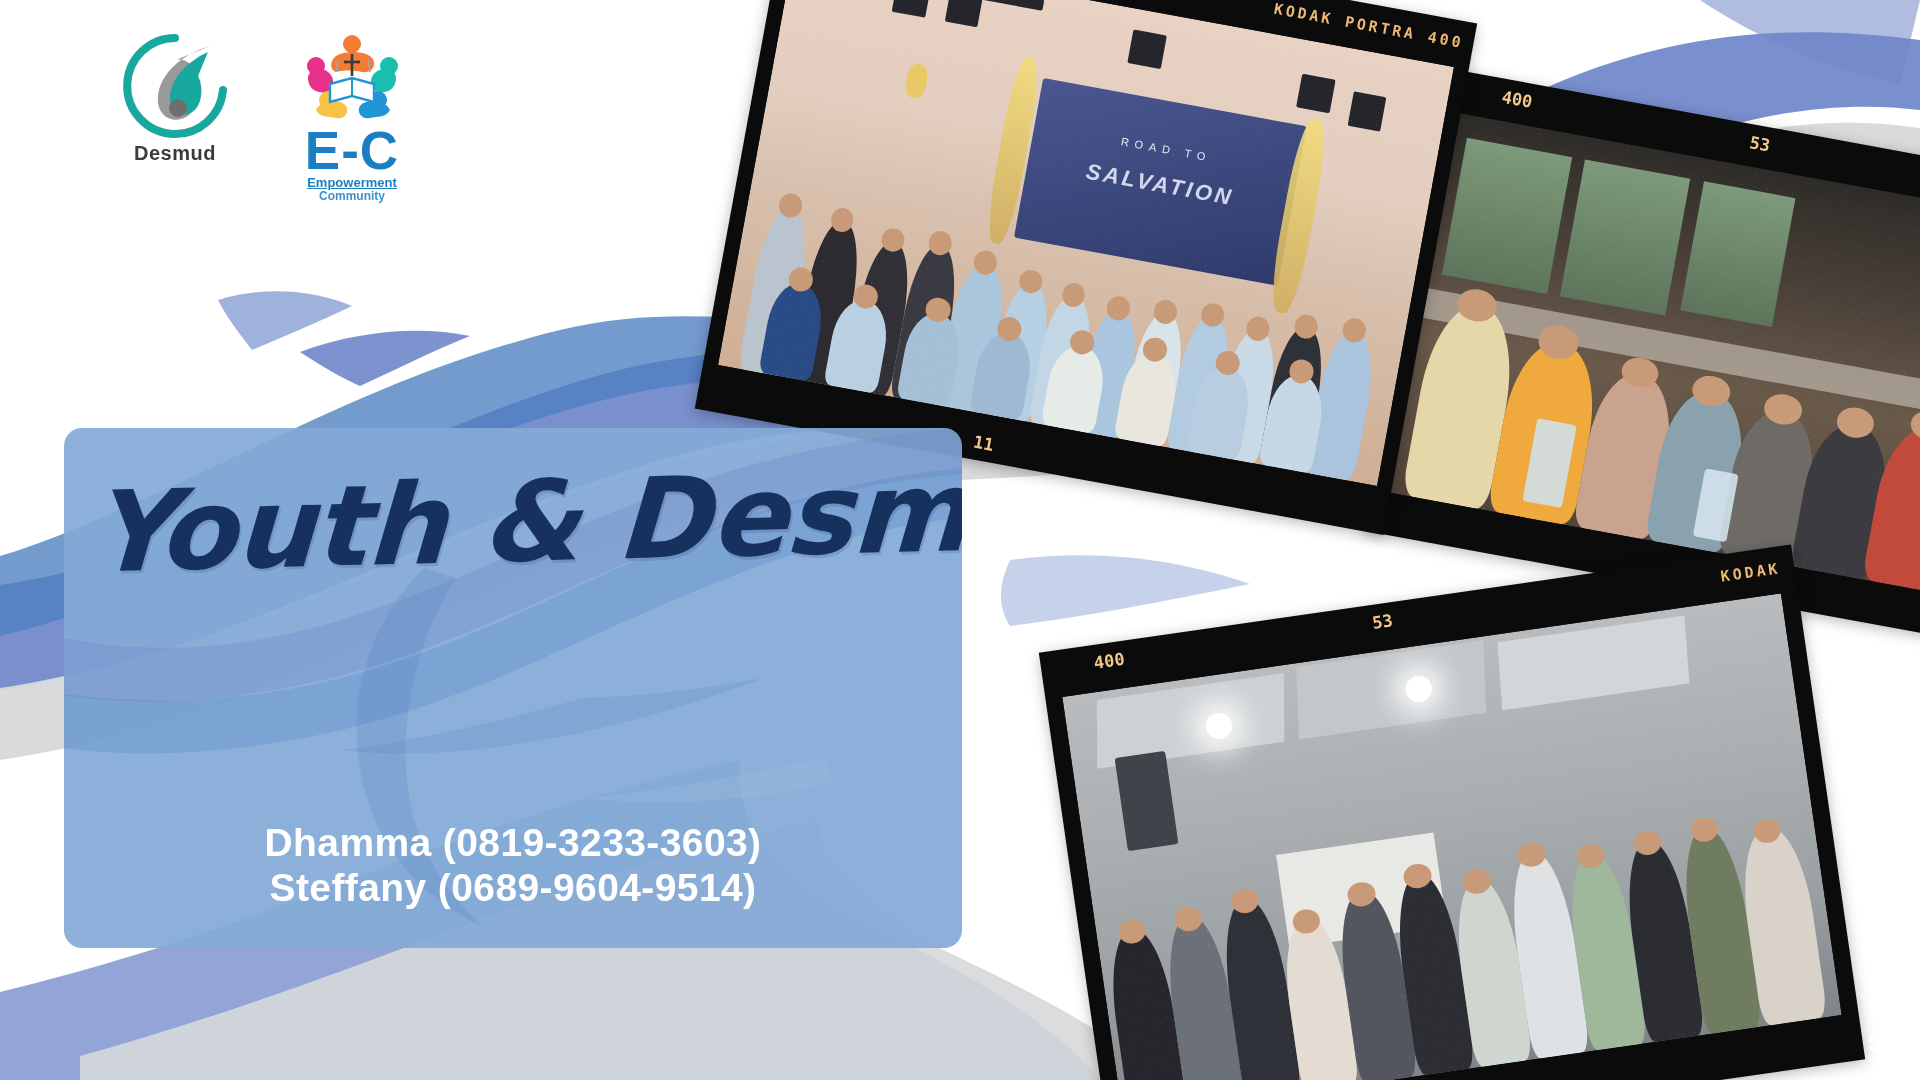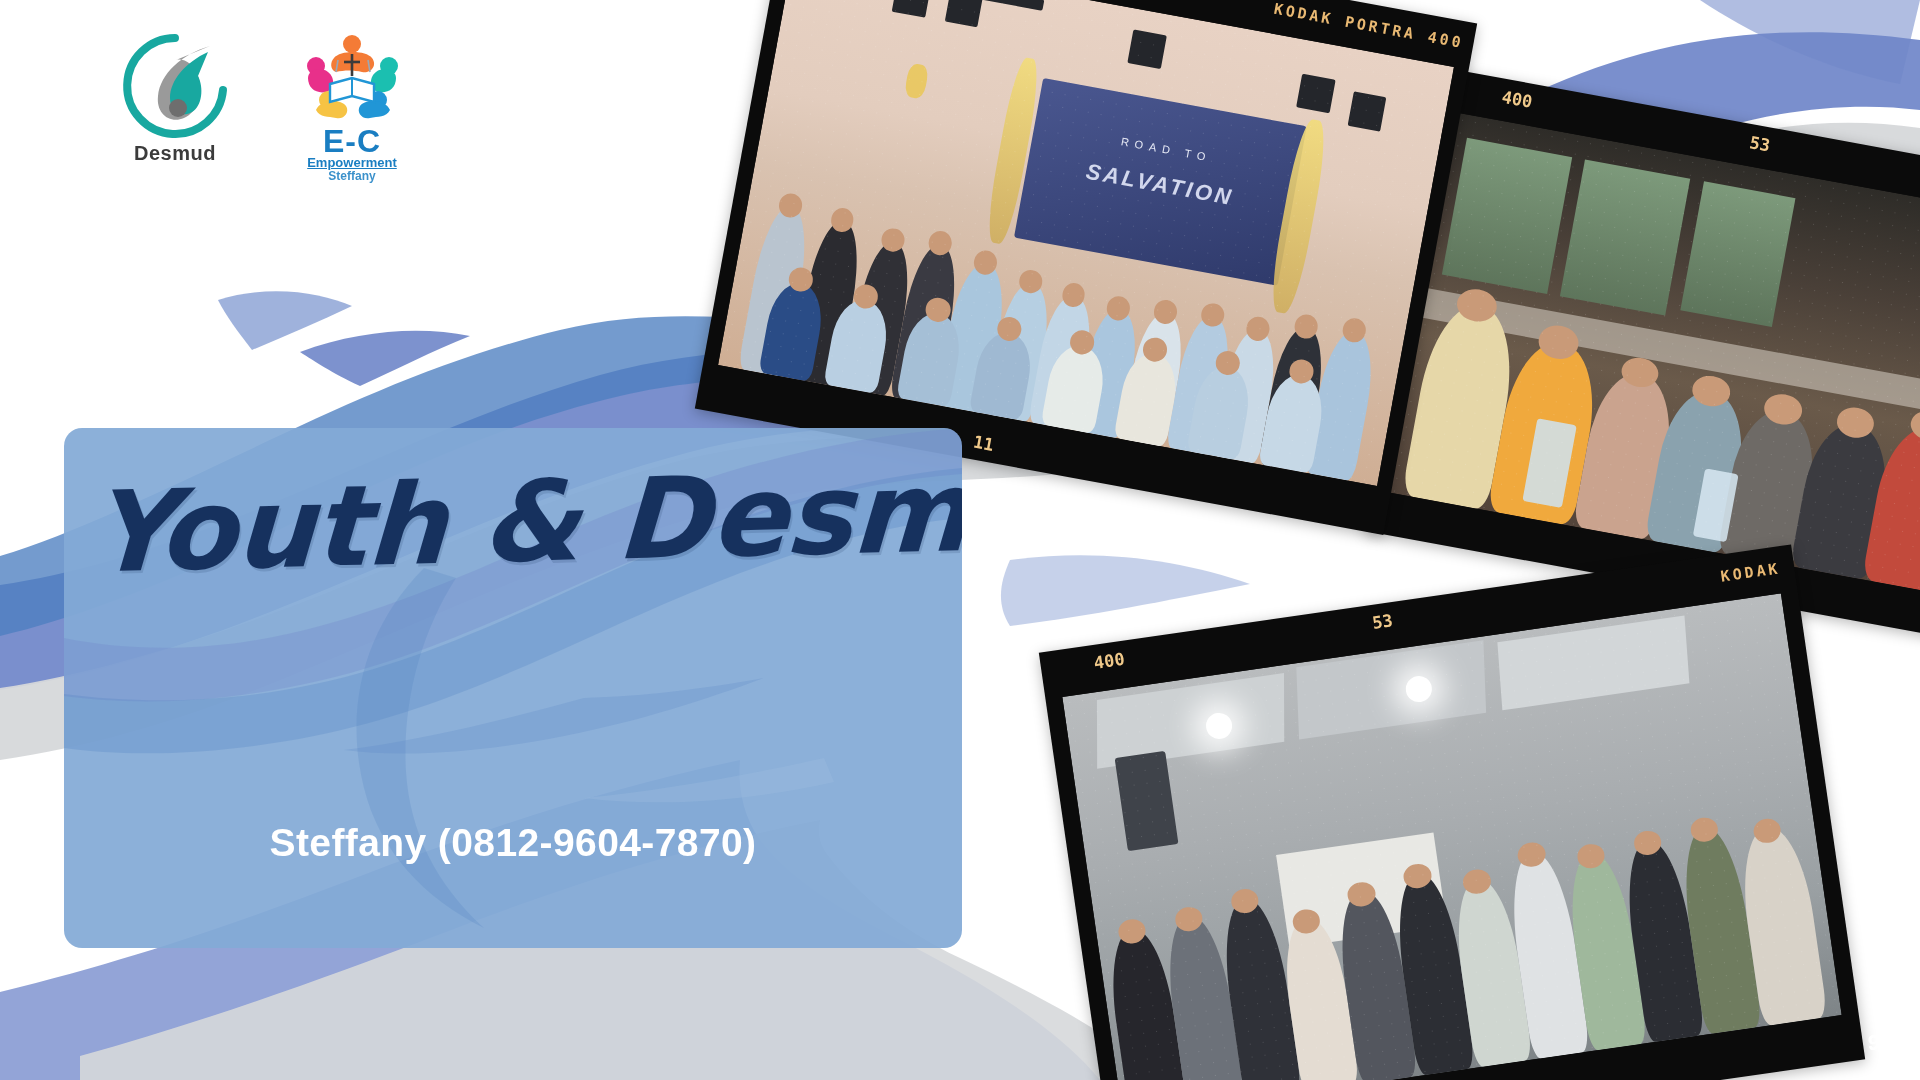--- a/index.html
+++ b/index.html
@@ -14,21 +14,21 @@
   
   .bg-layer { position:absolute; inset:0; pointer-events:none; }
 
   
   .logo-row { position:absolute; left:110px; top:30px; display:flex; align-items:flex-start; gap:46px; z-index:6; }
   .logo { position:relative; }
   .logo-youth { width:240px; height:130px; }
   .logo-desmud { width:130px; height:150px; text-align:center; }
   .logo-desmud .dm-label { font-size:20px; font-weight:bold; color:#3b3b3b; letter-spacing:.5px; margin-top:-4px; }
   .logo-ec { width:132px; height:152px; text-align:center; }
-  .ec-e { font-size:32px; font-weight:bold; color:#1a7ec2; line-height:.95; letter-spacing:1px; }
+  .ec-e { font-size:53px; font-weight:bold; color:#1a7ec2; line-height:.95; letter-spacing:1px; }
   .ec-sub1 { font-size:13px; font-weight:bold; color:#1a7ec2; line-height:1.05;text-decoration:underline; }
   .ec-sub2 { font-size:12px; font-weight:bold; color:#1a7ec2; line-height:1; opacity:.85; }
 
   
   .card {
     position:absolute; left:64px; top:428px; width:898px; height:520px;
     background:rgba(131,170,214,0.93);
     border-radius:18px; overflow:hidden; z-index:5;
   }
   .card-inner { position:relative; width:100%; height:100%; }
@@ -160,21 +160,21 @@
         <path d="M44,54 L66,48 L88,54 L88,72 L66,66 L44,72 Z" fill="#ffffff" stroke="#2196d6" stroke-width="2.4"></path>
         <line x1="66" y1="48" x2="66" y2="66" stroke="#2196d6" stroke-width="2"></line>
 
         <line x1="66" y1="24" x2="66" y2="46" stroke="#3b3b3b" stroke-width="2.6"></line>
         <line x1="58" y1="32" x2="74" y2="32" stroke="#3b3b3b" stroke-width="2.6"></line>
         <line x1="52" y1="30" x2="50" y2="42" stroke="#9aa7b5" stroke-width="1.6"></line>
         <line x1="82" y1="30" x2="84" y2="42" stroke="#9aa7b5" stroke-width="1.6"></line>
       </svg>
       <div class="ec-e">E-C</div>
       <div class="ec-sub1">Empowerment</div>
-      <div class="ec-sub2">Steffany</div>
+      <div class="ec-sub2">Community</div>
     </div>
   </div>
 
   <div class="card">
     <div class="card-inner">
       <svg class="card-brush" viewBox="0 0 898 520" preserveAspectRatio="none">
         <path d="M898,0 C760,10 640,46 520,96 C400,146 300,196 180,214
                  C110,224 50,220 0,210 L0,268 C60,276 130,276 210,262
                  C340,240 440,188 560,136 C680,86 790,54 898,46 Z" fill="#6f86c9" opacity="0.30"></path>
         <path d="M898,40 C770,52 660,92 550,142 C440,192 340,242 220,262
@@ -184,21 +184,22 @@
                  C372,456 346,404 342,344 C338,276 356,206 392,150 Z" fill="#4d7fc0" opacity="0.22"></path>
         <path d="M520,270 C440,292 360,312 280,322 C340,330 420,324 500,308
                  C580,292 640,272 700,250 C632,262 580,268 520,270 Z" fill="#5b86c6" opacity="0.25"></path>
         <path d="M760,330 C680,348 600,362 520,370 C600,380 690,372 770,354 Z" fill="#9fbde0" opacity="0.35"></path>
       </svg>
 
       <div class="title">Youth &amp; Desmud</div>
 
 
       <div class="contacts">
-        <div class="contact-line">Steffany (0812-9604-7870)</div>
+        <div class="contact-line">Dhamma (0819-3233-3603)</div>
+        <div class="contact-line">Steffany (0689-9604-9514)</div>
       </div>
     </div>
   </div>
 
   <div class="photo photo1">
     <div class="sprock top">
 
       <div class="filmtext" style="right:10px; top:13px;">KODAK PORTRA 400</div>
     </div>
     <div class="ph-img">

